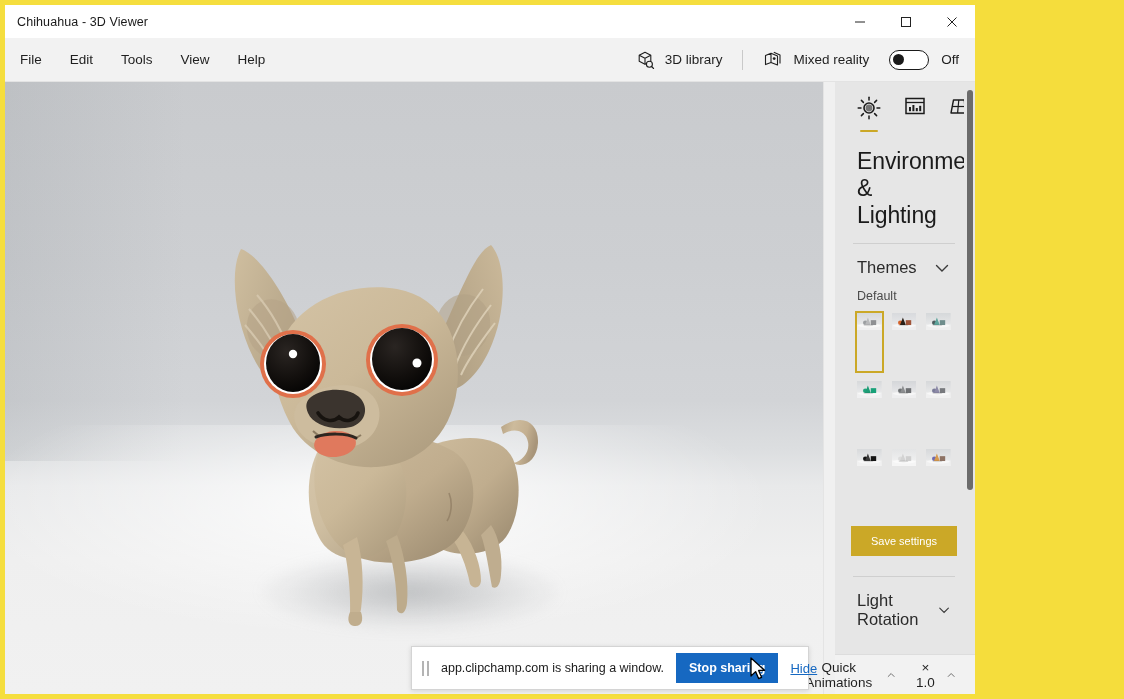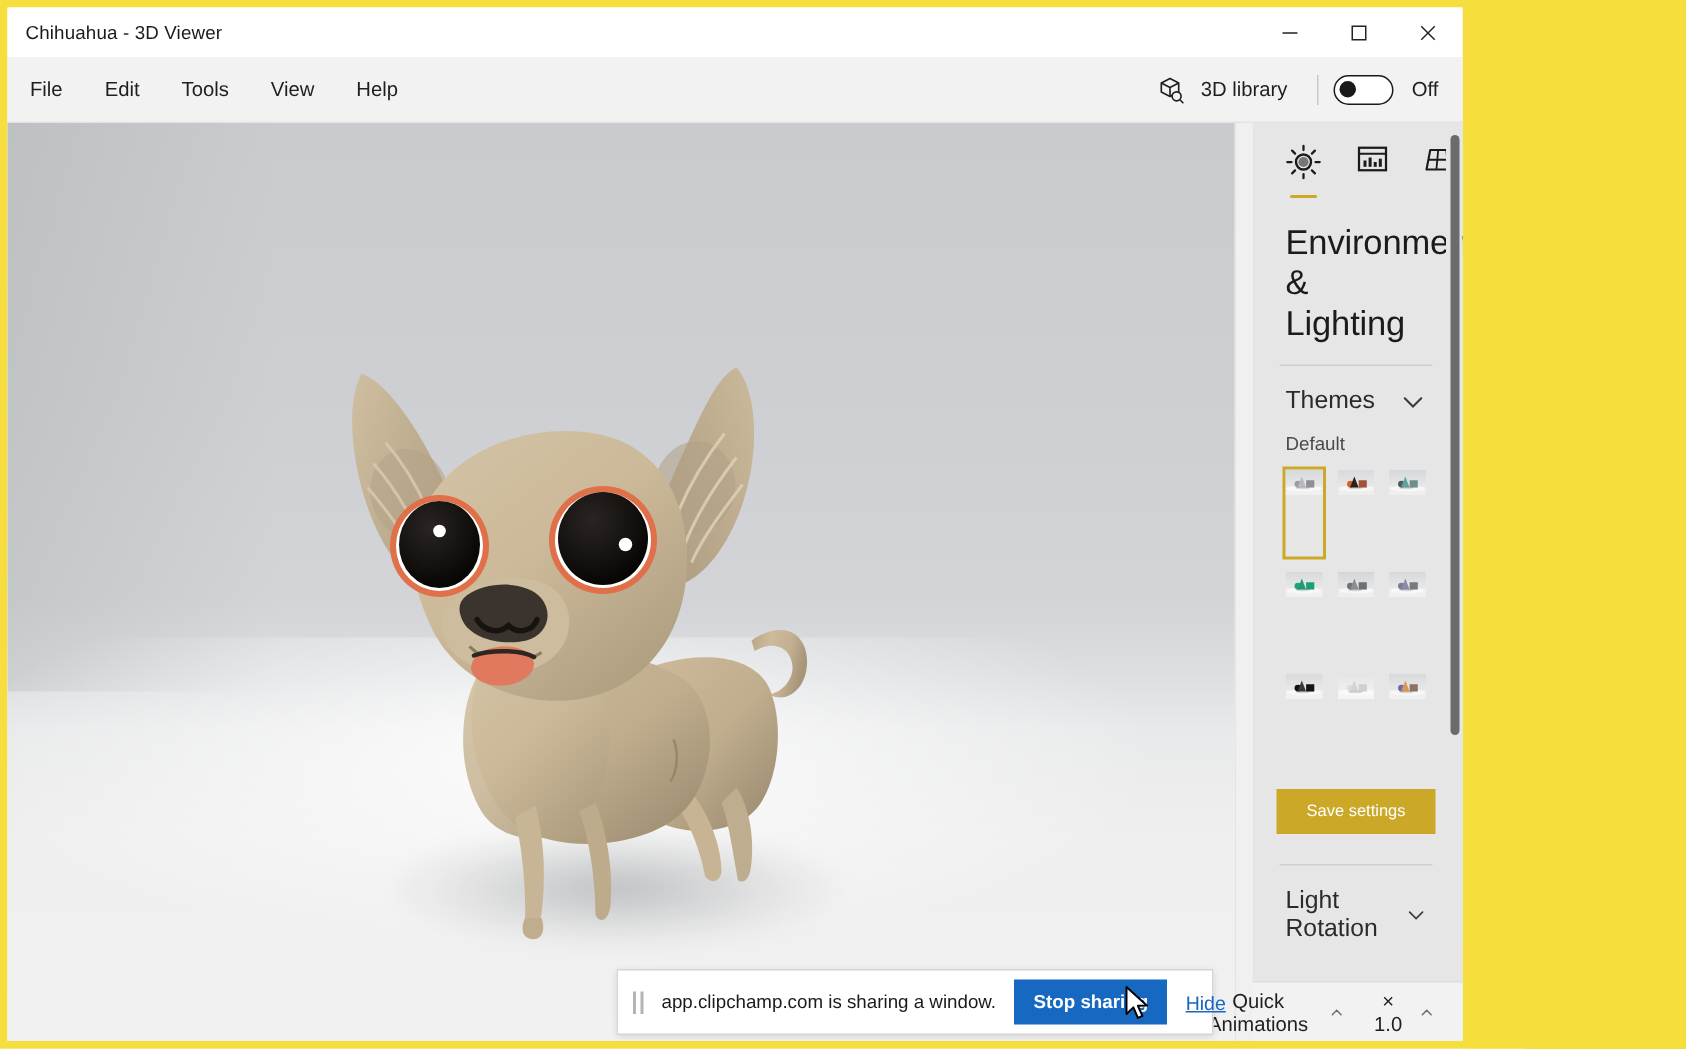--- a/index.html
+++ b/index.html
@@ -253,20 +253,29 @@
           <path d="M3.2 5.3 L9 2.3 L14.8 5.3 L14.8 11.3 L9 14.3 L3.2 11.3 Z" fill="none" stroke="#1f1f1f" stroke-width="1.1" stroke-linejoin="round"></path>
           <path d="M3.2 5.3 L9 8.3 L14.8 5.3 M9 8.3 L9 14.3" fill="none" stroke="#1f1f1f" stroke-width="1.1" stroke-linejoin="round"></path>
           <circle cx="13.4" cy="14.2" r="3" fill="#f2f2f2" stroke="#1f1f1f" stroke-width="1.1"></circle>
           <line x1="15.6" y1="16.5" x2="17.6" y2="18.5" stroke="#1f1f1f" stroke-width="1.1" stroke-linecap="round"></line>
         </svg>
         <span>3D library</span>
       </div>
 
       <div class="cmd-sep"></div>
 
+      <div class="cmd-btn">
+        <svg width="21" height="20" viewBox="0 0 21 20">
+          <path d="M2.5 5.5 L8 3.2 L8 12.5 L2.5 14.6 Z" fill="none" stroke="#1f1f1f" stroke-width="1.1" stroke-linejoin="round"></path>
+          <path d="M8 3.2 L14.5 6 L14.5 15 L8 12.5" fill="none" stroke="#1f1f1f" stroke-width="1.1" stroke-linejoin="round"></path>
+          <path d="M10.8 2.2 L17 5 L17 13.6" fill="none" stroke="#1f1f1f" stroke-width="1.1" stroke-linejoin="round"></path>
+          <circle cx="11.2" cy="8.6" r="1.4" fill="#1f1f1f"></circle>
+        </svg>
+        <span class="mr-label">Mixed reality</span>
+      </div>
       <div class="toggle">
         <span class="knob"></span>
       </div>
       <div class="toggle-state">Off</div>
     </div>
   </div>
 
   <div class="body">
 
     <div class="viewport">

